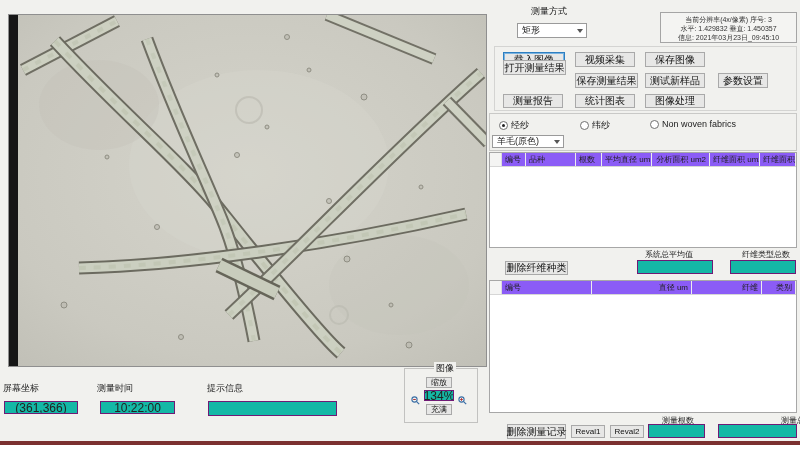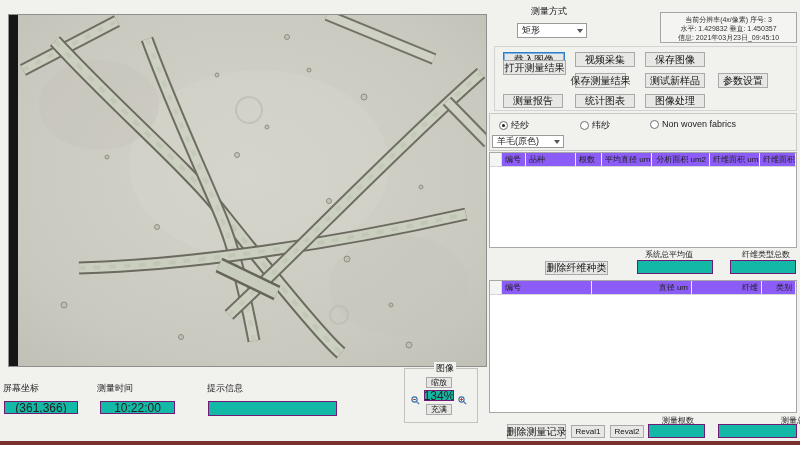--- a/index.html
+++ b/index.html
@@ -147,21 +147,21 @@
     <div>信息: 2021年03月23日_09:45:10</div>
   </div>
 
   <div class="groupbox" style="left:494px; top:46px; width:303px; height:65px;"></div>
 
   <div class="btn focused" style="left:503px; top:52px; width:62px; height:15px;">载入图像</div>
   <div class="btn" style="left:575px; top:52px; width:60px; height:15px;">视频采集</div>
   <div class="btn" style="left:645px; top:52px; width:60px; height:15px;">保存图像</div>
 
   <div class="btn" style="left:503px; top:60px; width:63px; height:15px;">打开测量结果</div>
-  <div class="btn" style="left:575px; top:73px; width:51px; height:15px;">保存测量结果</div>
+  <div class="btn" style="left:575px; top:73px; width:63px; height:15px;">保存测量结果</div>
   <div class="btn" style="left:645px; top:73px; width:60px; height:15px;">测试新样品</div>
   <div class="btn" style="left:718px; top:73px; width:50px; height:15px;">参数设置</div>
 
   <div class="btn" style="left:503px; top:94px; width:60px; height:14px;">测量报告</div>
   <div class="btn" style="left:575px; top:94px; width:60px; height:14px;">统计图表</div>
   <div class="btn" style="left:645px; top:94px; width:60px; height:14px;">图像处理</div>
 
   <div class="groupbox2" style="left:489px; top:113px; width:308px; height:38px;"></div>
 
   <div class="radio-row" style="left:499px; top:119px;">
@@ -192,21 +192,21 @@
       <div class="th r" style="width:58px;">分析面积 um2</div>
       <div class="th r" style="width:50px;">纤维面积 um2</div>
       <div class="th r" style="flex:1;">纤维面积比 um2</div>
     </div>
     <div class="tbody"></div>
   </div>
 
   <div class="lbl" style="left:645px; top:249px; font-size:8px;">系统总平均值</div>
   <div class="lbl" style="left:742px; top:249px; font-size:8px;">纤维类型总数</div>
 
-  <div class="btn" style="left:505px; top:261px; width:63px; height:14px;margin-left:40px;">删除纤维种类</div>
+  <div class="btn" style="left:505px; top:261px; width:63px; height:14px;">删除纤维种类</div>
   <div class="tbox" style="left:637px; top:260px; width:76px; height:14px;"></div>
   <div class="tbox" style="left:730px; top:260px; width:66px; height:14px;"></div>
 
   <div class="table" style="left:489px; top:280px; width:308px; height:133px;">
     <div class="thead">
       <div class="gutter"></div>
       <div class="th" style="width:90px;">编号</div>
       <div class="th r" style="width:100px;">直径 um</div>
       <div class="th r" style="width:70px;">纤维</div>
       <div class="th" style="flex:1; padding-left:14px;">类别</div>

